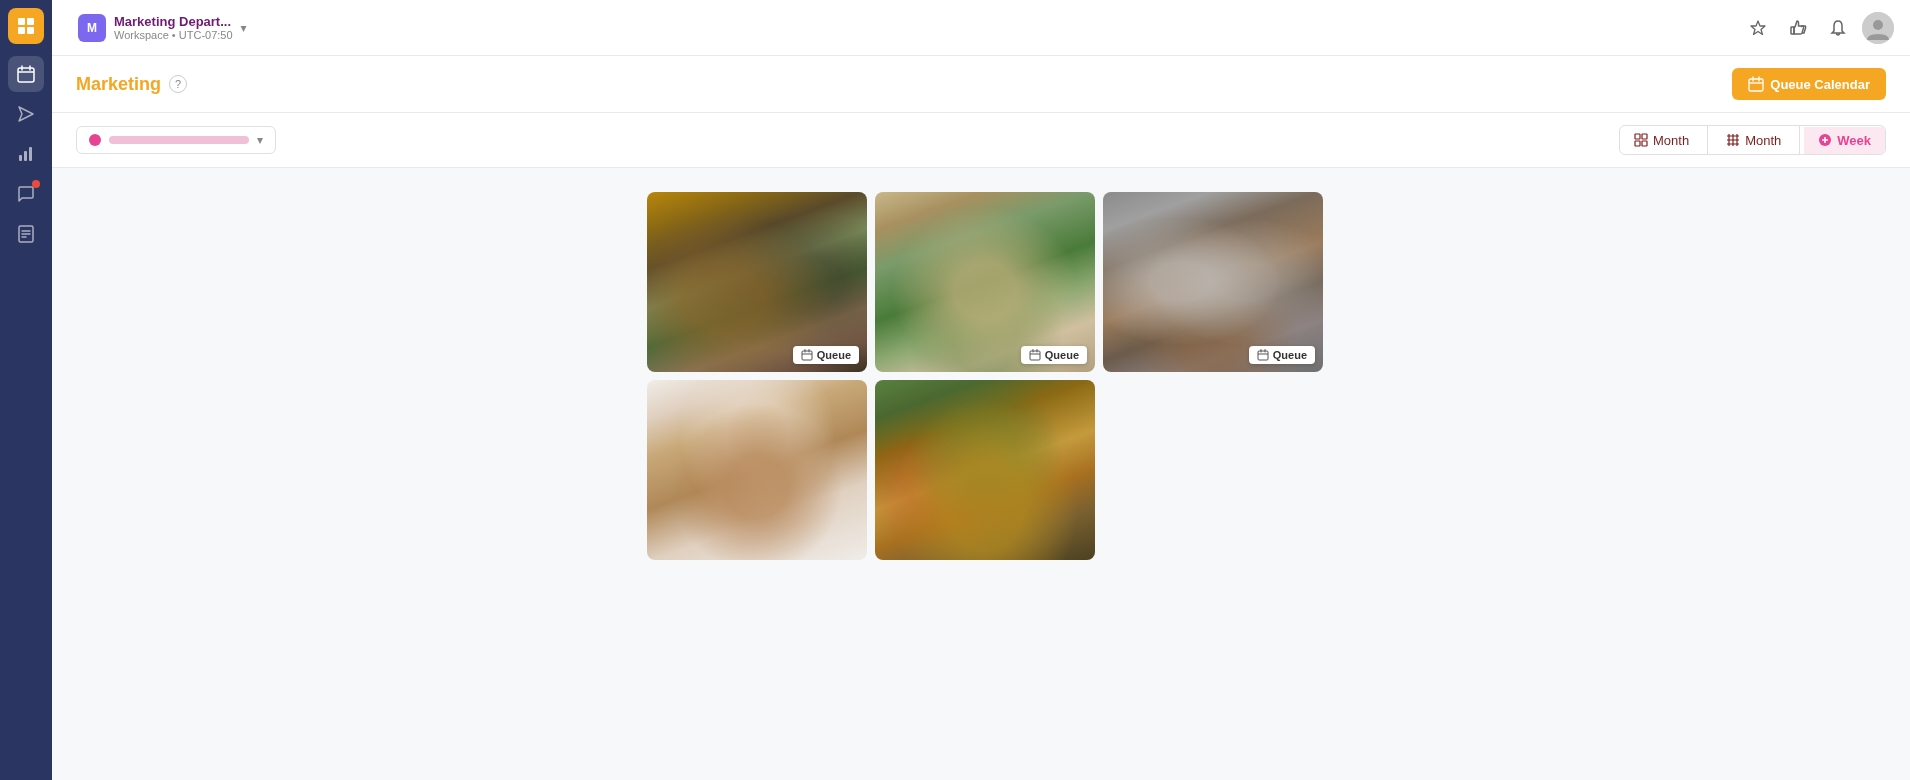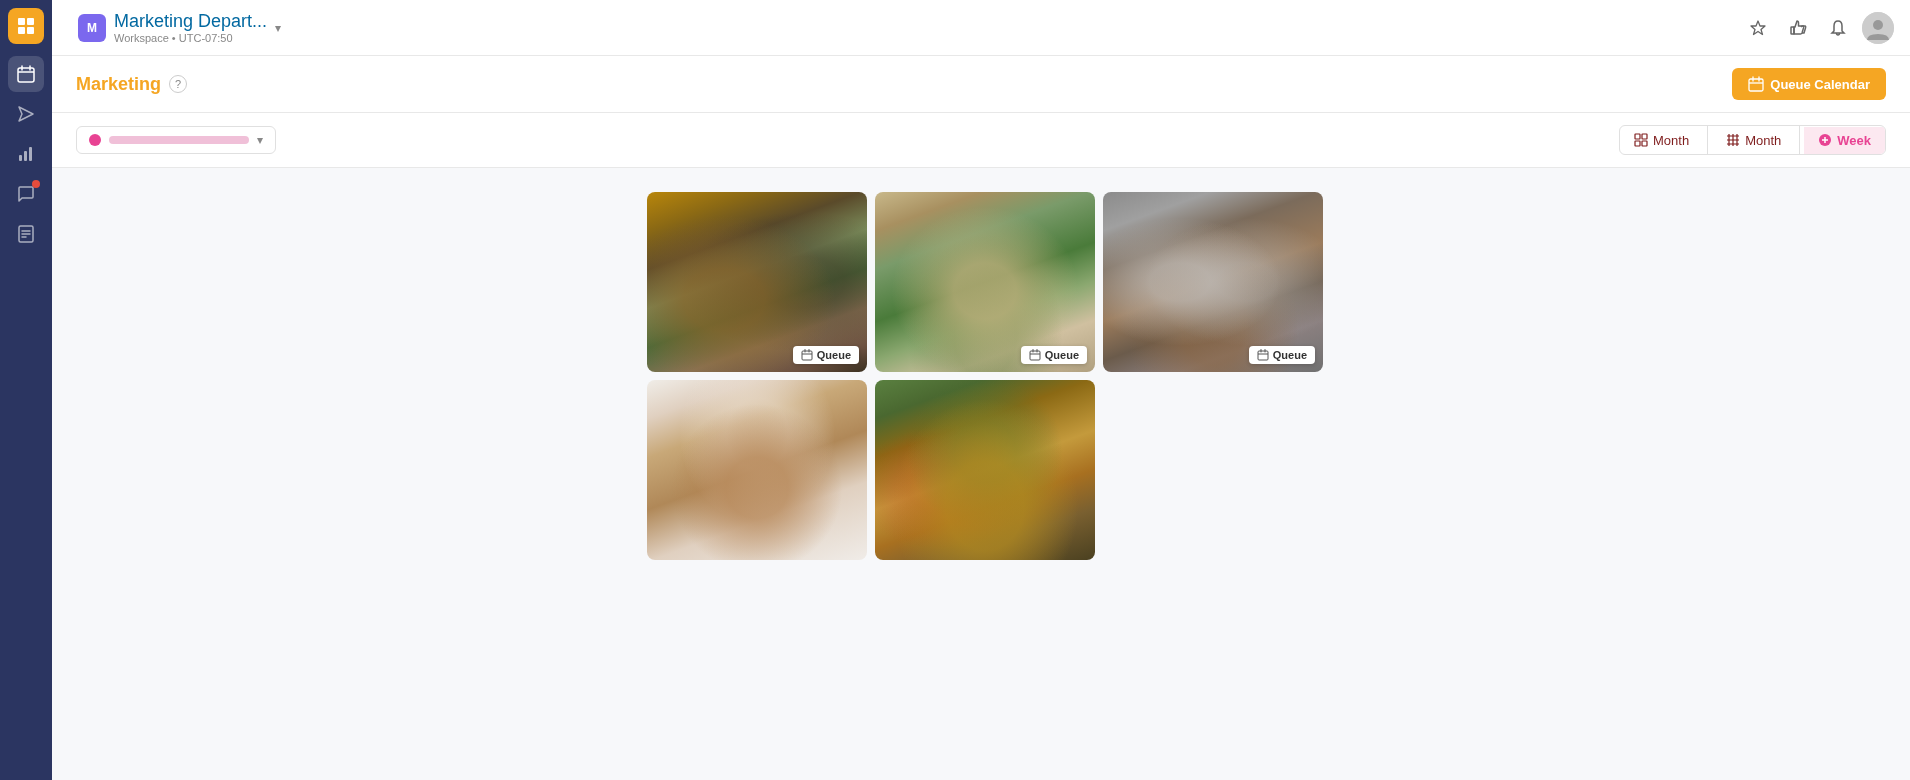--- a/index.html
+++ b/index.html
@@ -84,21 +84,21 @@
       background: #7b68ee;
       border-radius: 6px;
       display: flex;
       align-items: center;
       justify-content: center;
       color: white;
       font-size: 12px;
       font-weight: bold;
     }
     .workspace-info { text-align: left; }
-    .workspace-name { font-size: 18px; font-weight: 400; color: #0369a1; }
+    .workspace-name { font-size: 13px; font-weight: 700; color: #701a75; }
     .workspace-sub { font-size: 11px; color: #888; }
     .chevron-icon { color: #888; font-size: 12px; }
     .topbar-spacer { flex: 1; }
     .topbar-actions {
       display: flex;
       align-items: center;
       gap: 8px;
     }
     .topbar-icon-btn {
       width: 32px;

